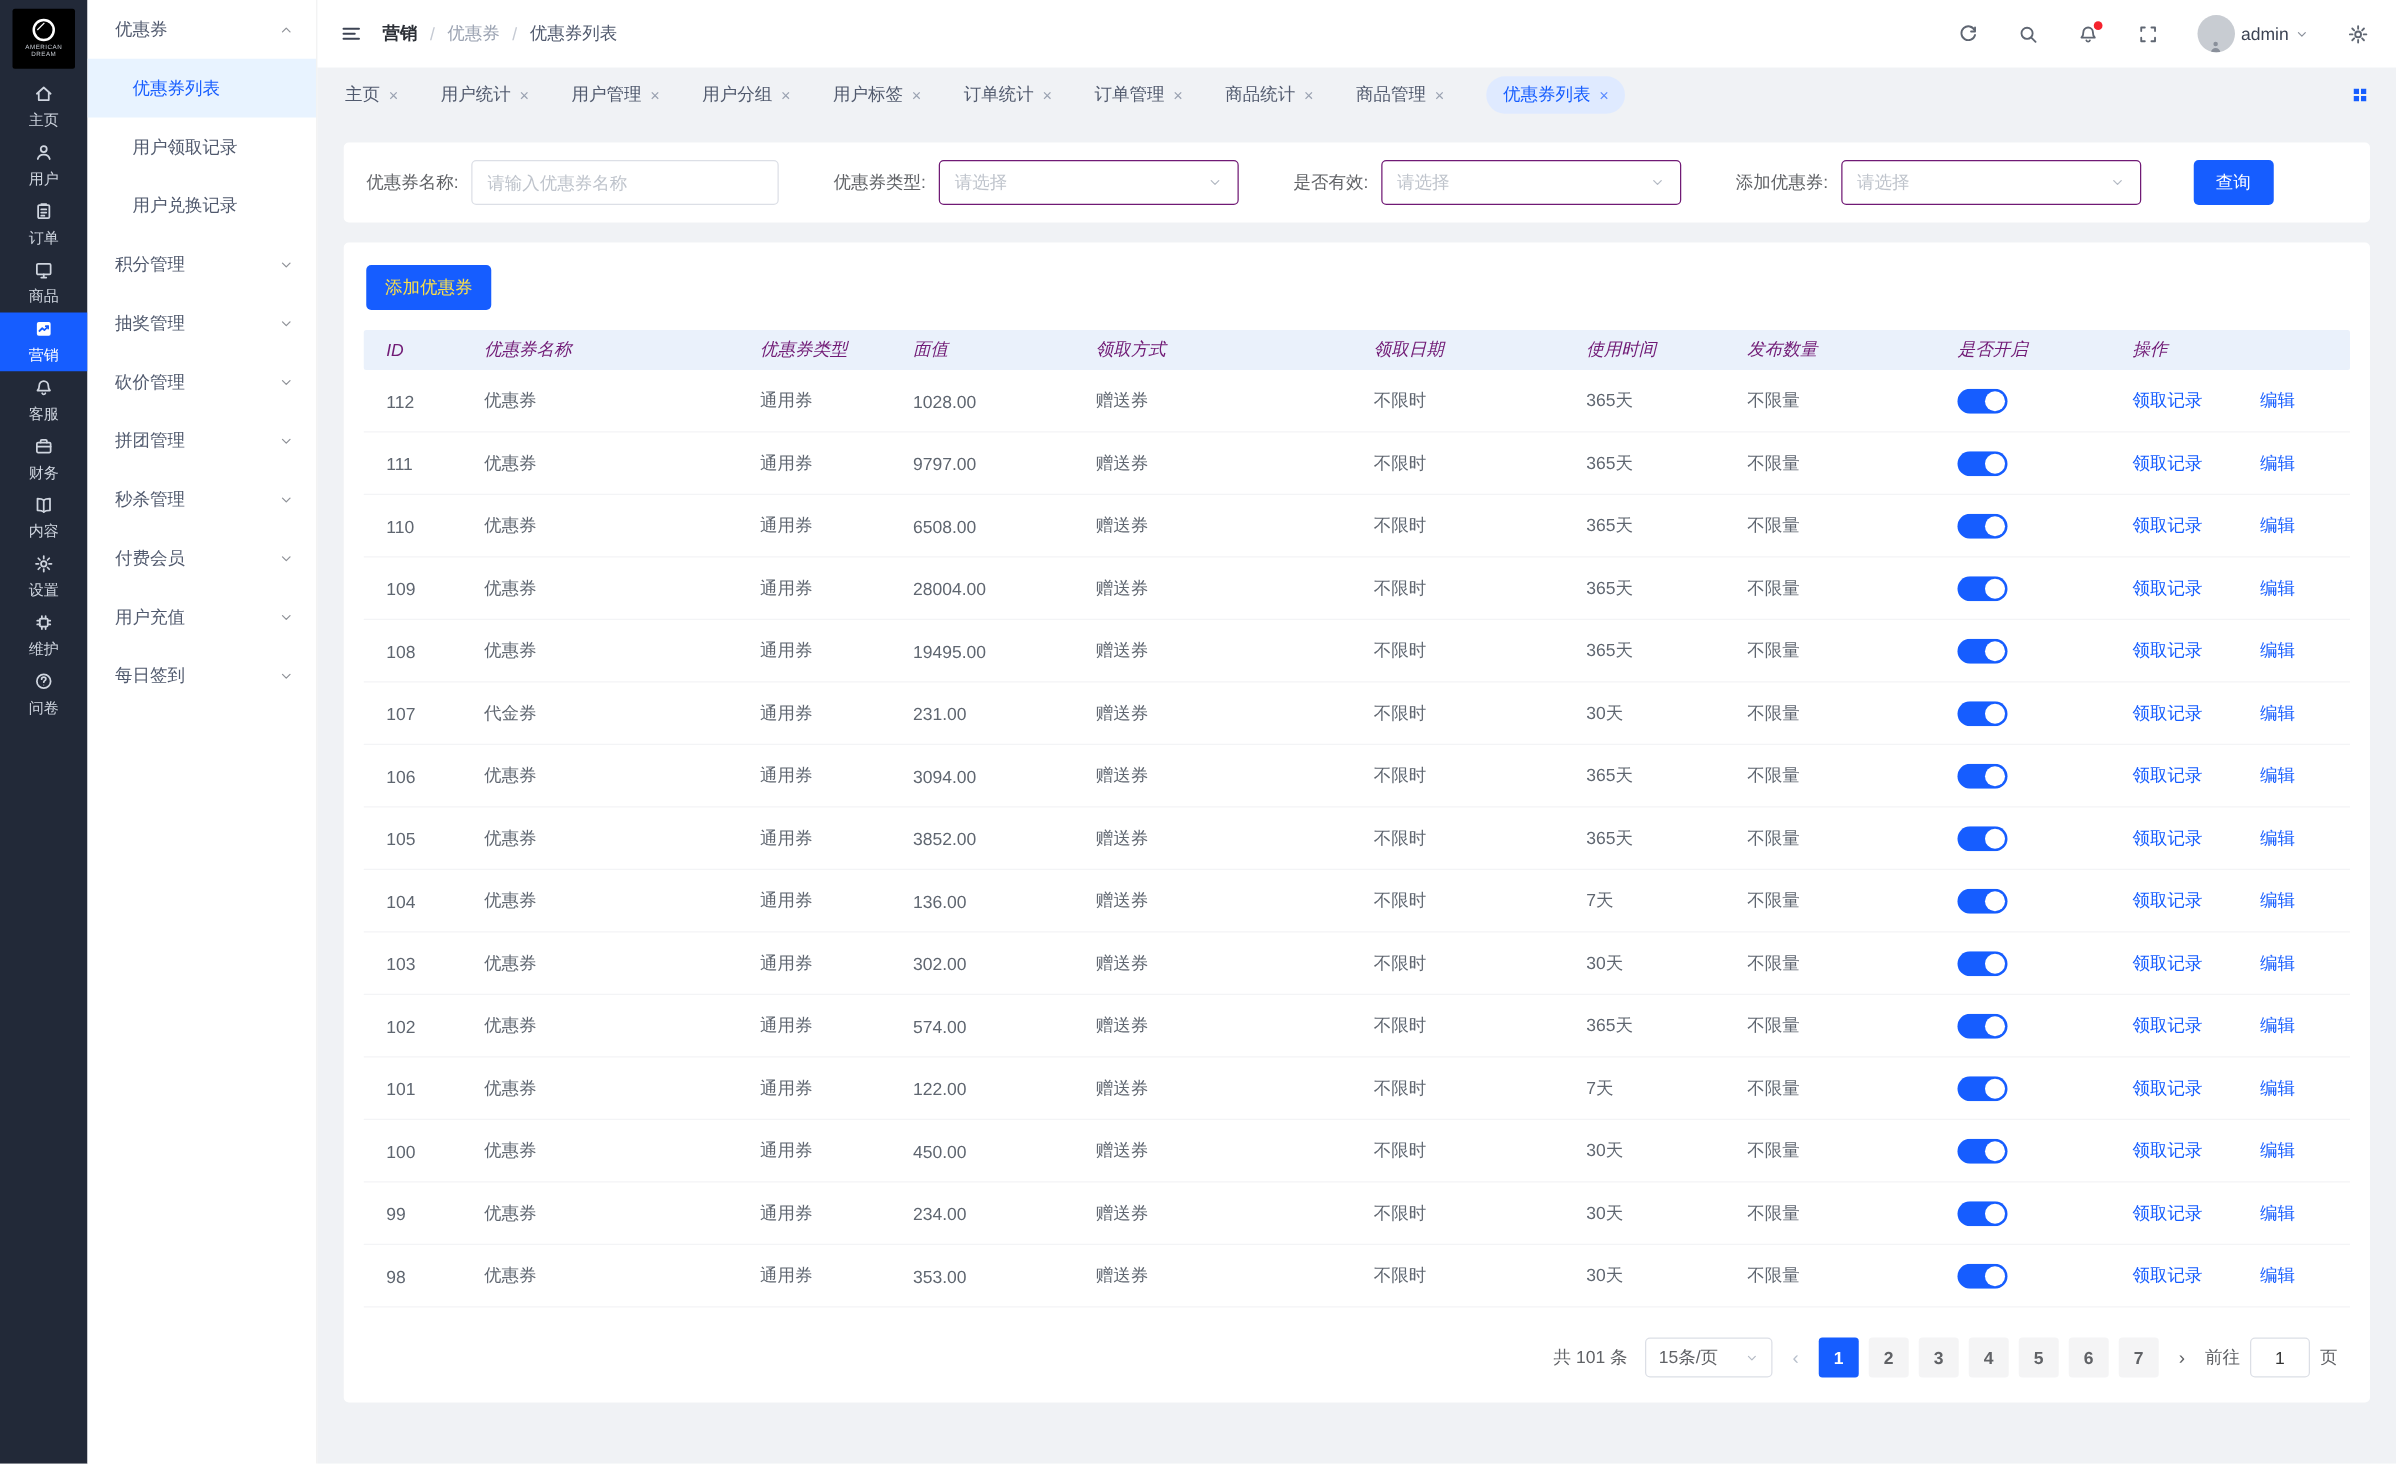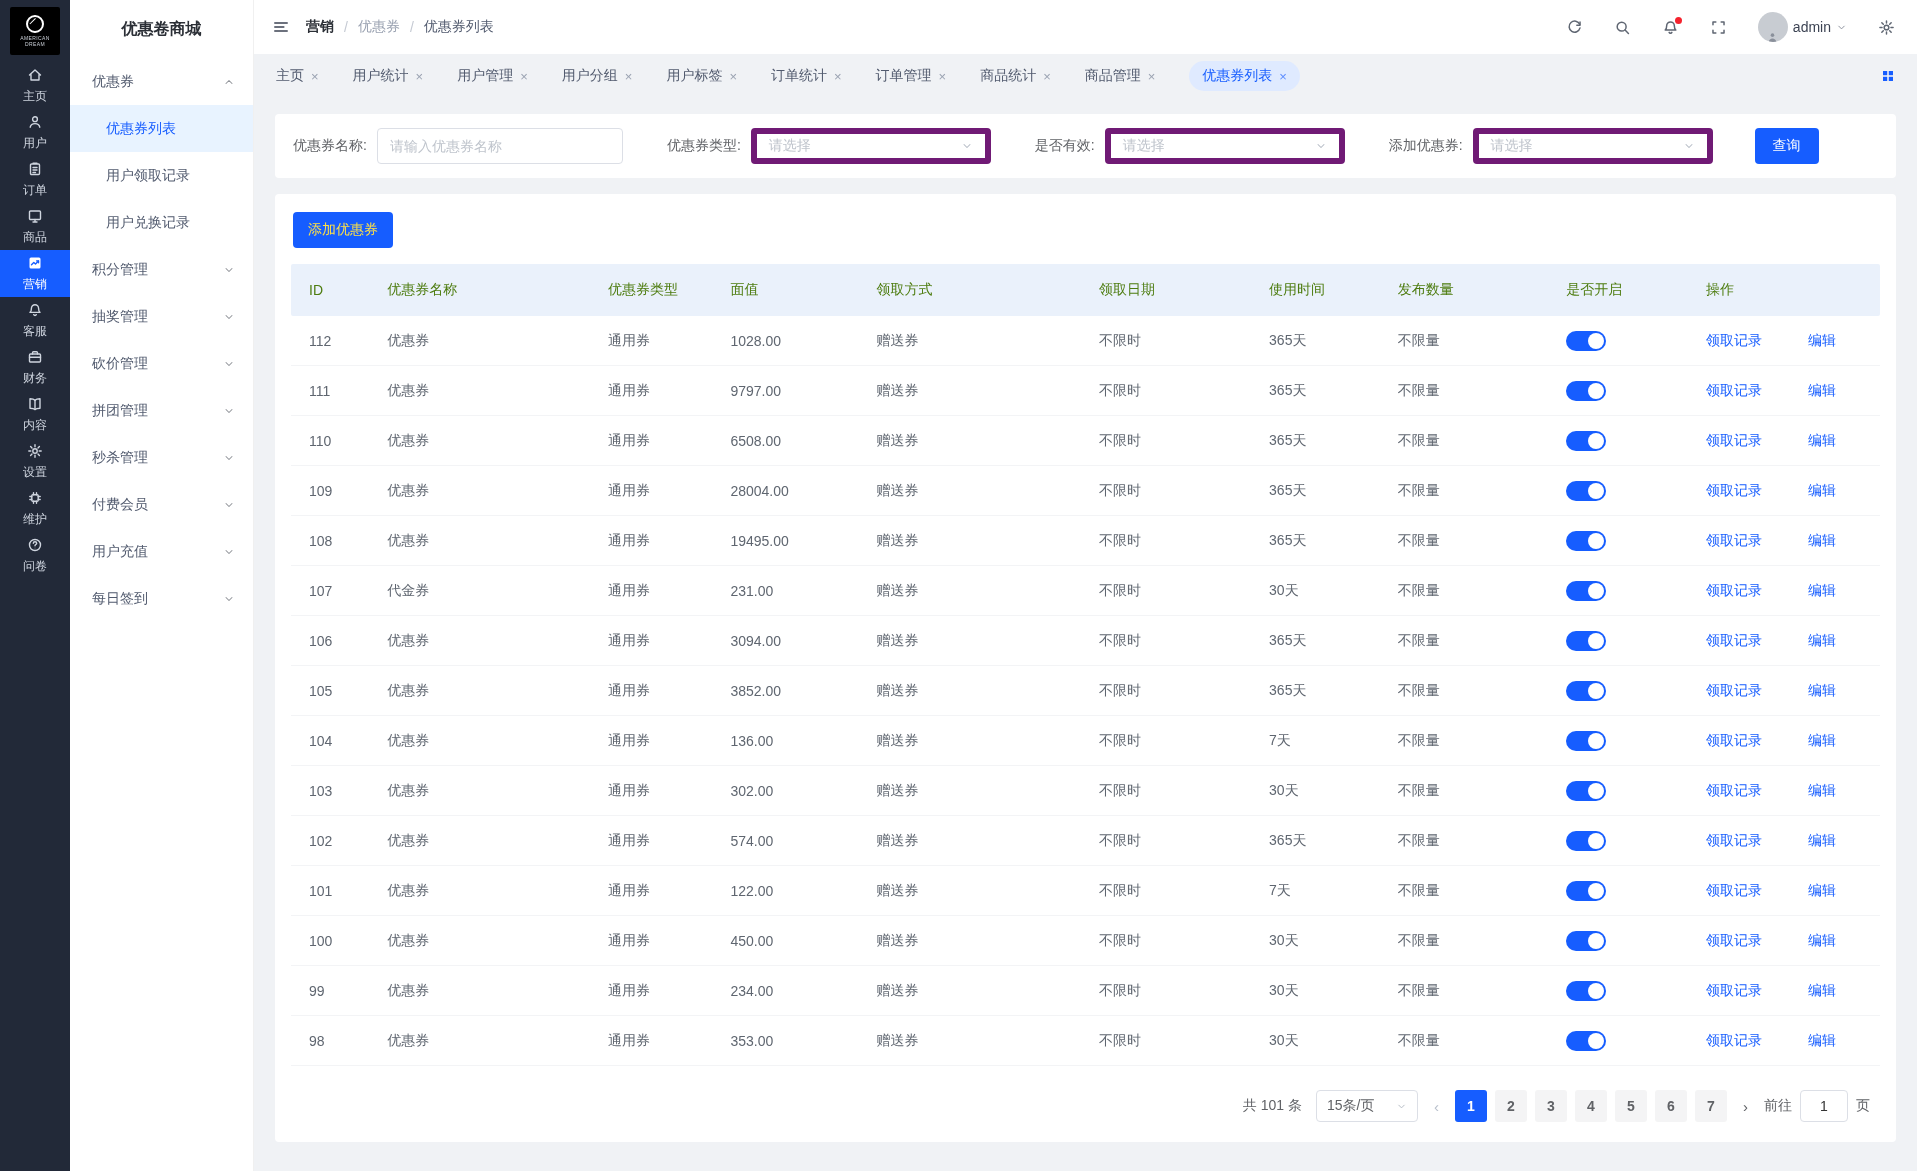--- a/index.html
+++ b/index.html
@@ -53,31 +53,31 @@
   .tab.active .x { color:#5b8bff; }
   .tabstrip .grid-btn { margin-left:auto; color:#165dff; display:flex; cursor:pointer; }
   .grid-btn svg { width:14px; height:14px; }
 
   .content { padding:16px 21px; flex:1; overflow:hidden; }
 
   .filter-card { background:#fff; border-radius:4px; height:64px; display:flex; align-items:center; padding:0 18px; }
   .f-label { color:#606266; margin-right:10px; white-space:nowrap; }
   .f-input { width:246px; height:36px; border:1px solid #dcdfe6; border-radius:4px; padding:0 12px; font-size:14px; color:#333; outline:none; }
   .f-input::placeholder { color:#bfc4cc; }
-  .f-select { width:240px; height:36px; border:6px solid #701a75; border-radius:4px; display:flex; align-items:center; justify-content:space-between; padding:0 12px; cursor:pointer; }
+  .f-select { width:240px; height:36px; border:1px solid #701a75; border-radius:4px; display:flex; align-items:center; justify-content:space-between; padding:0 12px; cursor:pointer; }
   .f-select .ph { color:#bfc4cc; }
   .f-select svg { width:12px; height:12px; color:#b4bac4; }
   .f-gap { width:44px; flex-shrink:0; }
   .search-btn { margin-left:42px; width:64px; height:36px; background:#165dff; color:#fff; border:none; border-radius:4px; font-size:14px; cursor:pointer; }
 
   .table-card { margin-top:16px; background:#fff; border-radius:4px; padding:18px 16px 10px; }
   .add-btn { height:36px; padding:0 15px; background:#165dff; color:#fde047; border:none; border-radius:4px; font-size:14px; cursor:pointer; margin:0 0 16px 2px; }
 
   .thead, .trow { display:flex; align-items:center; width:100%; }
-  .thead { height:52px; background:#eaf1fb; color:#4d7c0f; border-radius:2px; }
+  .thead { height:32px; background:#eaf1fb; color:#701a75; border-radius:2px;font-style:italic; }
   .trow { height:50px; border-bottom:1px solid #f3f4f6; color:#5f6670; }
   .thead > div, .trow > div { padding-left:12px; overflow:hidden; white-space:nowrap; }
   .thead > div:first-child, .trow > div:first-child { padding-left:18px; }
   .c1of{width:5.3%}.c2of{width:13.9%}.c3of{width:7.7%}.c4of{width:9.2%}.c5of{width:14%}
   .c6of{width:10.7%}.c7of{width:8.1%}.c8of{width:10.6%}.c9of{width:8.8%}.c10of{width:11.7%}
 
   .toggle { width:40px; height:20px; border-radius:10px; background:#165dff; position:relative; cursor:pointer; }
   .toggle::after { content:""; position:absolute; top:2px; right:2px; width:16px; height:16px; border-radius:50%; background:#fff; }
   .acts { display:flex; align-items:center; gap:23px; }
   .acts a { color:#165dff; text-decoration:none; cursor:pointer; white-space:nowrap; }
@@ -182,21 +182,20 @@
               <circle cx="8" cy="8" r="5.5"></circle>
               <path d="M6.3 6.3c0-1 .8-1.6 1.7-1.6s1.7.6 1.7 1.5c0 1.3-1.7 1.3-1.7 2.5"></path>
               <circle cx="8" cy="11" r=".4" fill="currentColor" stroke="none"></circle>
             </svg></span>
           <span>问卷</span>
         </div>
       </nav>
   </aside>
 
   <aside class="sidebar">
-    <div class="sidebar-title">优惠卷商城</div>
     <nav id="sidebar-menu">
         <div class="menu-group">
           <span>优惠券</span>
           <span class="caret">
             <svg viewBox="0 0 16 16" fill="none" stroke="currentColor" stroke-width="1.4" stroke-linecap="round" stroke-linejoin="round">
               <path d="M4 10l4-4 4 4"></path>
             </svg>
           </span>
         </div>
         <div class="menu-child active">

